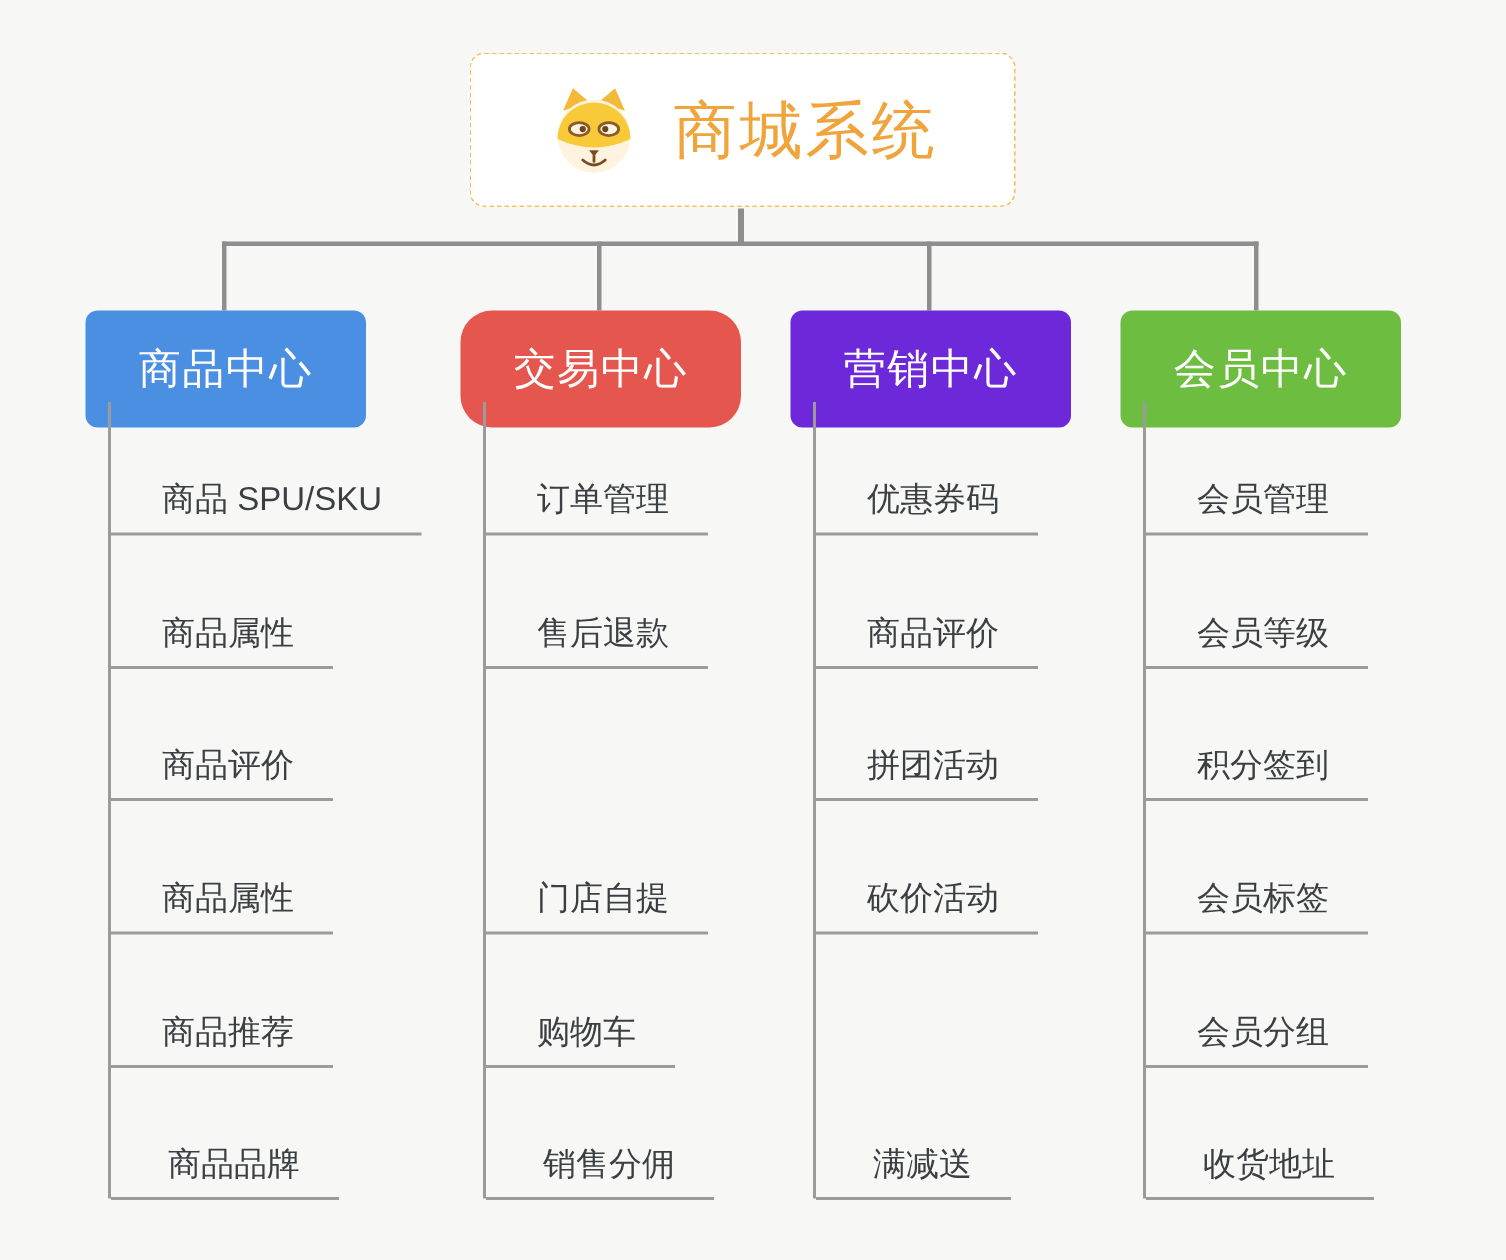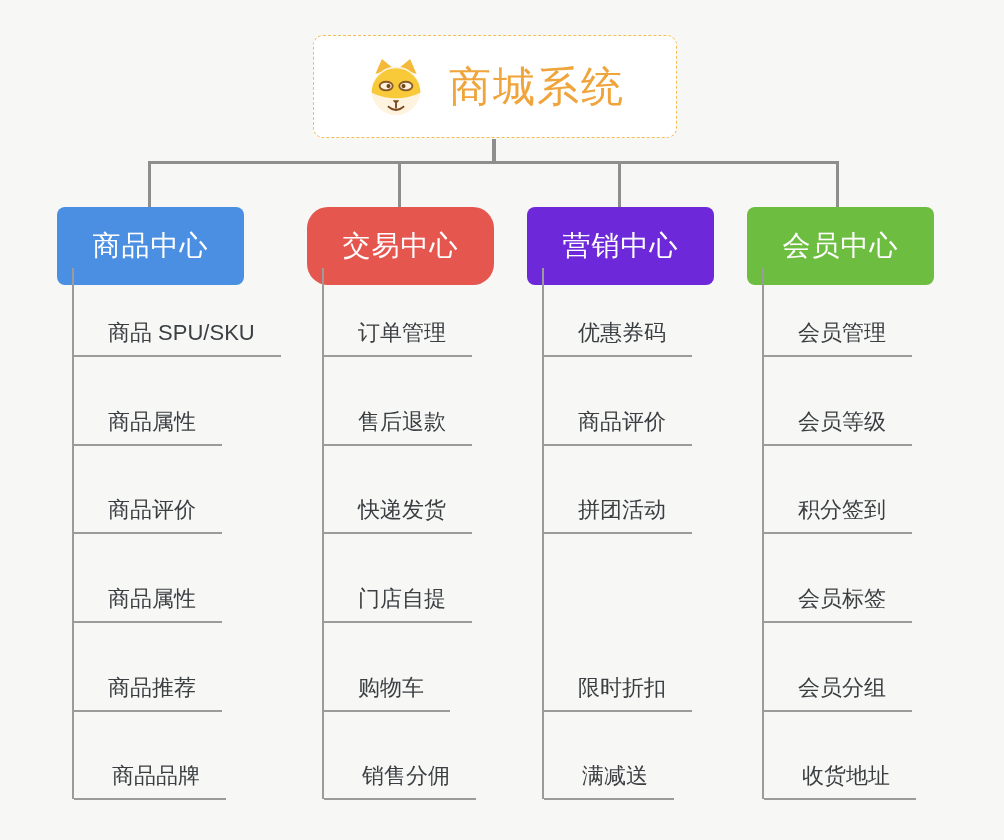--- a/index.html
+++ b/index.html
@@ -151,31 +151,30 @@
     <div class="leaf row-1">商品属性</div>
     <div class="leaf row-2">商品评价</div>
     <div class="leaf row-3">商品属性</div>
     <div class="leaf row-4">商品推荐</div>
     <div class="leaf row-5">商品品牌</div>
   </div>
 
   <div class="column col-1">
     <div class="leaf row-0">订单管理</div>
     <div class="leaf row-1">售后退款</div>
-    <div class="leaf row-2">快递发货</div>
     <div class="leaf row-3">门店自提</div>
     <div class="leaf row-4">购物车</div>
     <div class="leaf row-5">销售分佣</div>
   </div>
 
   <div class="column col-2">
     <div class="leaf row-0">优惠券码</div>
     <div class="leaf row-1">商品评价</div>
     <div class="leaf row-2">拼团活动</div>
-    <div class="leaf row-4">限时折扣</div>
+    <div class="leaf row-3">砍价活动</div>
     <div class="leaf row-5">满减送</div>
   </div>
 
   <div class="column col-3">
     <div class="leaf row-0">会员管理</div>
     <div class="leaf row-1">会员等级</div>
     <div class="leaf row-2">积分签到</div>
     <div class="leaf row-3">会员标签</div>
     <div class="leaf row-4">会员分组</div>
     <div class="leaf row-5">收货地址</div>

